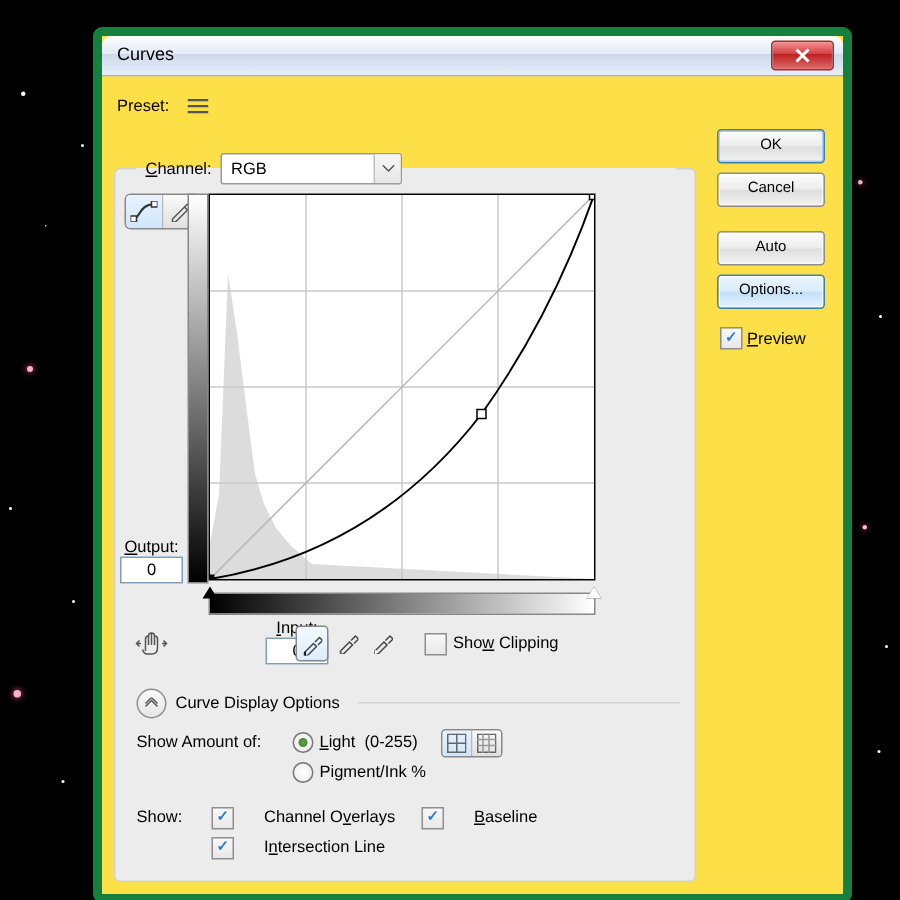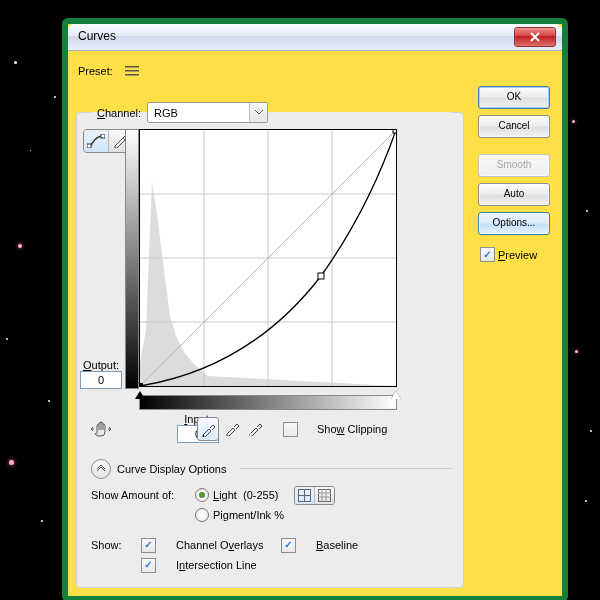--- a/index.html
+++ b/index.html
@@ -114,21 +114,20 @@
             <rect x="0" y="9" width="14" height="1.5" fill="#555"></rect>
           <path d="M10 2 L14 5 L10 8" fill="#555" opacity="0"></path>
         </svg>
       </div>
     </div>
 
     <div class="rcol">
       <div class="btn default">OK</div>
       <div class="btn">Cancel</div>
       <div style="height:4px"></div>
-      <div class="btn disabled">Smooth</div>
       <div class="btn">Auto</div>
       <div class="btn sel">Options...</div>
       <div class="chkrow" style="justify-content:flex-start;margin-left:2px">
         <span class="chk on"></span>
         <span><span class="u">P</span>review</span>
       </div>
     </div>
 
     <div class="frame">
       <div class="framegap"></div>
@@ -227,21 +226,21 @@
             </div>
           <div>
               <svg width="14" height="16">
                 <path d="M2 14 L8 8 L10 10 L4 16 L2 16 Z M9 7 L12 4 L14 6 L11 9" fill="none" stroke="#444"></path>
                 <path d="M2 15 L3 15" stroke="#fff" stroke-width="3"></path>
               </svg>
             </div>
         </div>
         <div style="width:18px"></div>
         <span class="chk"></span>
-        <span style="margin-left:19px">Sho<span class="u">w</span> Clipping</span>
+        <span style="margin-left:4px">Sho<span class="u">w</span> Clipping</span>
       </div>
 
       <div class="grplabel">
         <div class="round">
           <svg width="10" height="8">
               <path d="M1 6 L5 2 L9 6 M1 4 L5 0 L9 4" fill="none" stroke="#555"></path>
             </svg>
         </div>
         <span>Curve Display Options</span>
       </div>

